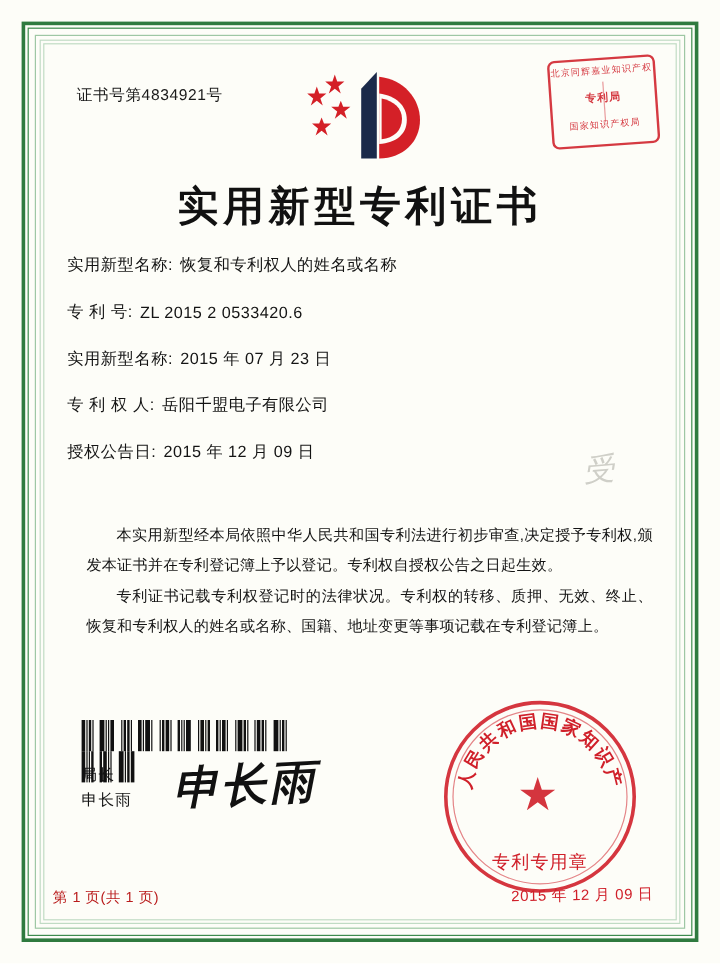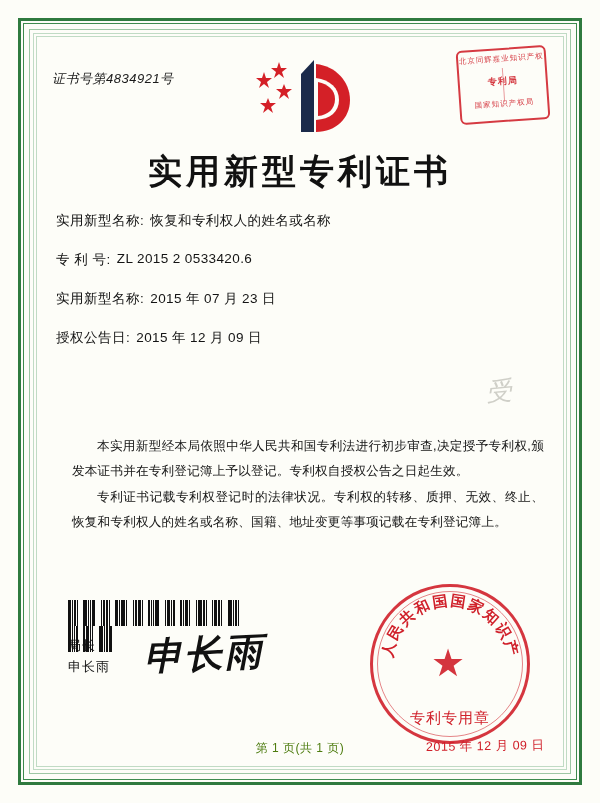--- a/index.html
+++ b/index.html
@@ -60,26 +60,25 @@
     position: absolute;
     left: 44px;
     top: 44px;
     right: 44px;
     bottom: 44px;
   }
 
   
   .cert-no {
     position: absolute;
-    left: 8px;
+    left: 20px;
     top: 26px;
     font-size: 13px;
     color: #1a1a1a;
     letter-spacing: 0.5px;
-    font-style: italic;
   }
 
   
   .stamp-topright {
     position: absolute;
     right: 8px;
     top: 4px;
     width: 86px;
     height: 70px;
     border: 2px solid #d0202a;
@@ -134,21 +133,21 @@
 
   
   .fields {
     position: absolute;
     left: 12px;
     right: 12px;
     top: 168px;
   }
   .field-row {
     display: flex;
-    align-items: flex-start;
+    align-items: center;
     margin-bottom: 21px;
     font-size: 13.5px;
     color: #141414;
   }
   .field-label {
     white-space: nowrap;
     letter-spacing: 0.5px;
   }
   .field-value {
     margin-left: 6px;
@@ -279,23 +278,23 @@
     color: #c8c8c0;
     opacity: 0.85;
     transform: rotate(-5deg);
   }
 
   .page-footer {
     position: absolute;
     left: 0;
     right: 0;
     bottom: 2px;
-    text-align: center;
+    text-align: left;
     font-size: 12px;
-    color: #4d7c0f;
+    color: #b91c1c;
     letter-spacing: 0.5px;
   }
 </style>
 </head>
 <body>
 
 <div class="page">
 
   <div class="frame-outer"></div>
   <div class="frame-mid"></div>
@@ -335,20 +334,24 @@
         <span class="field-label">实用新型名称:</span>
         <span class="field-value">恢复和专利权人的姓名或名称</span>
       </div>
       <div class="field-row">
         <span class="field-label">专 利 号:</span>
         <span class="field-value">ZL 2015 2 0533420.6</span>
       </div>
       <div class="field-row">
         <span class="field-label">实用新型名称:</span>
         <span class="field-value">2015 年 07 月 23 日</span>
+      </div>
+      <div class="field-row">
+        <span class="field-label">专 利 权 人:</span>
+        <span class="field-value">岳阳千盟电子有限公司</span>
       </div>
       <div class="field-row">
         <span class="field-label">授权公告日:</span>
         <span class="field-value">2015 年 12 月 09 日</span>
       </div>
     </div>
 
     <div class="faint-mark">受</div>
 
     <div class="body-text">

